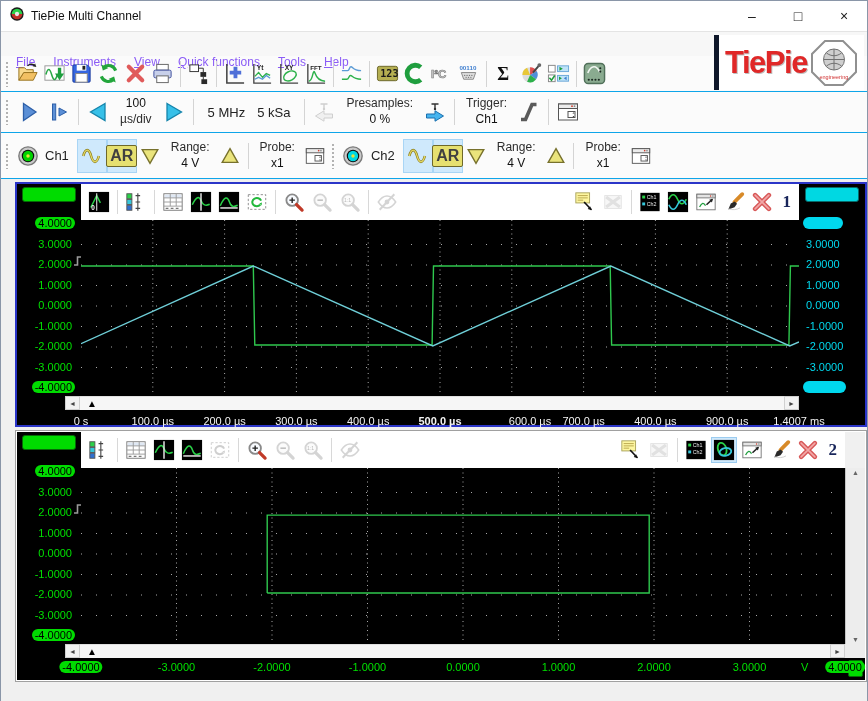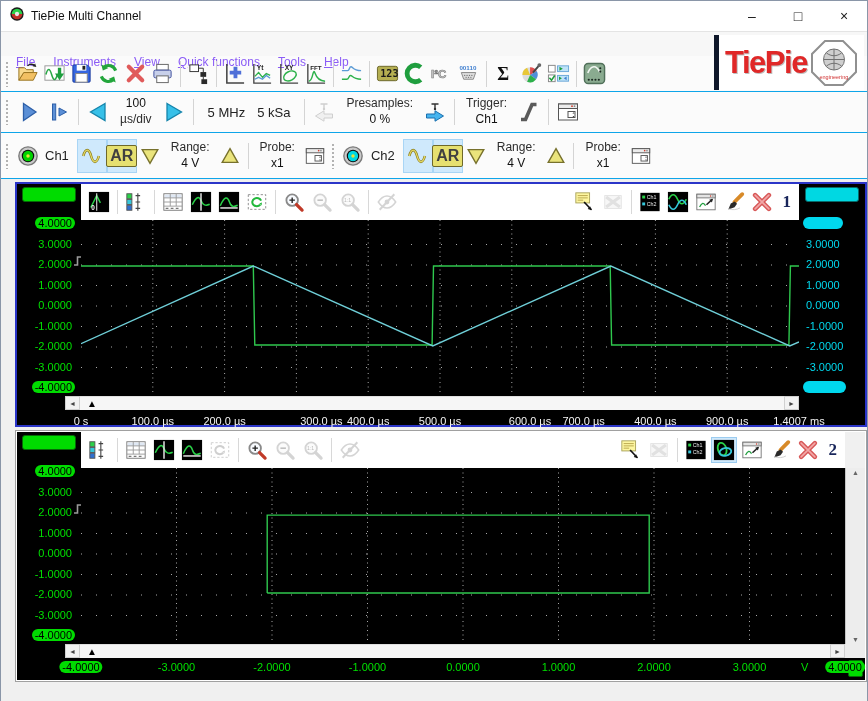--- a/index.html
+++ b/index.html
@@ -678,23 +678,23 @@
       <span class="hstrack">
           <span class="hsmark">▲</span>
         </span>
       <span class="hsbtn">►</span>
       <span class="hstub" style="width:66px"></span>
     </div>
     <div class="taxis" id="t1">
         <span class="tlab" style="left: 64px;">0 s</span>
         <span class="tlab" style="left: 135.8px;">100.0 µs</span>
         <span class="tlab" style="left: 207.6px;">200.0 µs</span>
-        <span class="tlab" style="left: 279.4px; margin-left: 25px;">300.0 µs</span>
+        <span class="tlab" style="left: 279.4px;">300.0 µs</span>
         <span class="tlab" style="left: 351.2px;">400.0 µs</span>
-        <span class="tlab" style="left: 423px;">500.0 µs</span>
+        <span class="tlab" style="left: 423px; font-weight: bold;">500.0 µs</span>
         <span class="tlab" style="left: 513px;">600.0 µs</span>
         <span class="tlab" style="left: 566.6px;">700.0 µs</span>
         <span class="tlab" style="left: 638.4px;">400.0 µs</span>
         <span class="tlab" style="left: 710.2px;">900.0 µs</span>
         <span class="tlab" style="left: 782px;">1.4007 ms</span>
       </div>
   </div>
 
   <div class="graph" id="g2">
     <div class="gtb">

